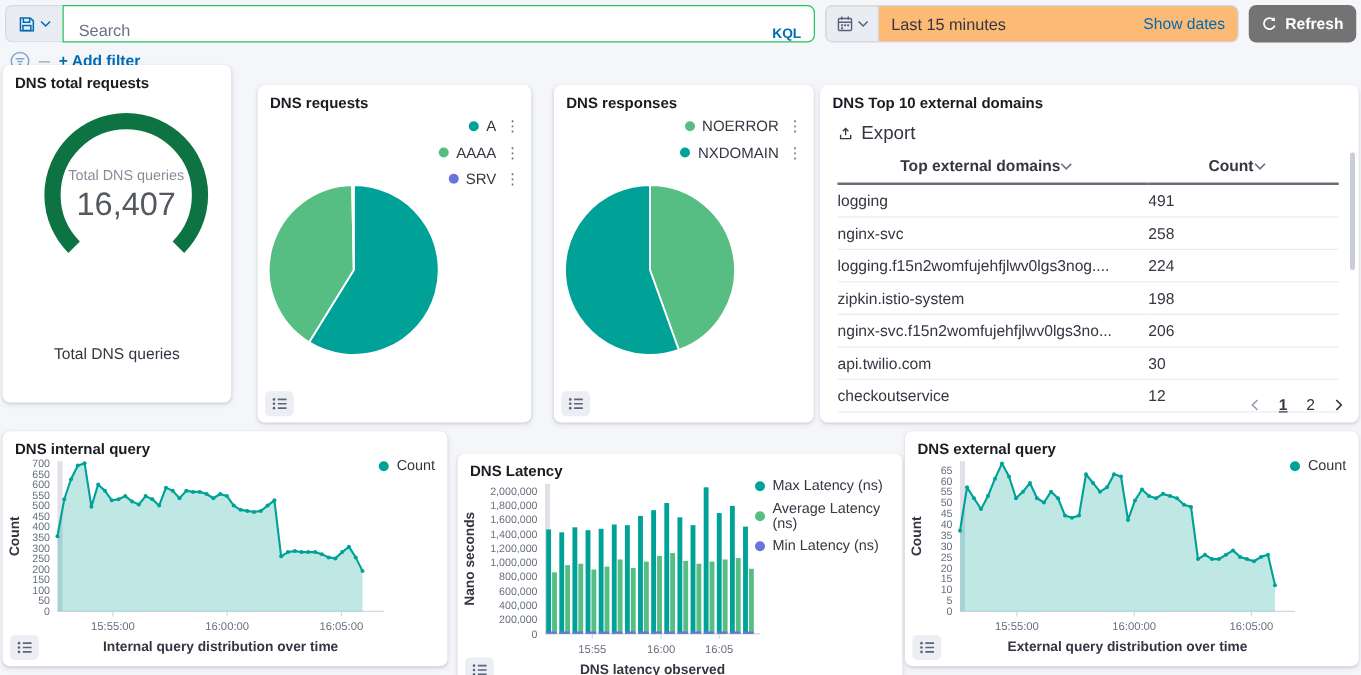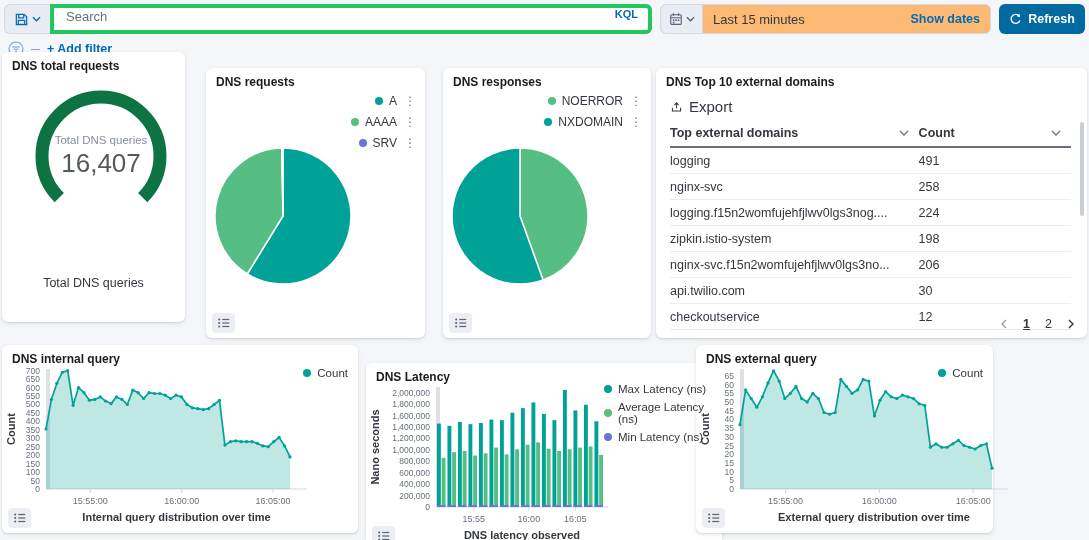--- a/index.html
+++ b/index.html
@@ -5,68 +5,68 @@
   html,body{margin:0;padding:0}
   body{
     width:1089px;height:540px;position:relative;overflow:hidden;
     background:#f4f6fa;font-family:"Liberation Sans",sans-serif;color:#343741;
   }
   
   .topbar{position:absolute;left:4px;top:4px;width:1081px;height:30px;display:flex;gap:8px}
   .search-group{flex:1;display:flex;min-width:0}
   .prepend-btn{width:46px;height:30px;background:#e9edf3;border:1px solid #d3dae6;border-right:0;
     border-radius:6px 0 0 6px;display:flex;align-items:center;justify-content:center;gap:3px;cursor:pointer;box-sizing:border-box}
-  .search-box{flex:1;display:flex;align-items:flex-start;background:#fff;border:4px solid #22c55e;
+  .search-box{flex:1;display:flex;align-items:flex-end;background:#fff;border:1px solid #22c55e;
     border-radius:0 6px 6px 0;padding:0 10px;box-sizing:border-box}
   .search-box input{border:0;outline:0;flex:1;font-size:13px;color:#343741;font-family:"Liberation Sans",sans-serif;background:transparent}
   .search-box input::placeholder{color:#69707d}
   .kql{color:#006BB4;font-weight:700;font-size:11px;margin-left:24px}
   .date-group{width:331px;display:flex;align-items:center;background:#fdba74;border:1px solid #d3dae6;
     border-radius:6px;overflow:hidden;box-sizing:border-box}
   .cal-btn{width:42px;height:100%;background:#e9edf3;border:0;border-right:1px solid #d3dae6;
     display:flex;align-items:center;justify-content:center;gap:3px;cursor:pointer}
   .time-range{flex:1;padding:0 10px;font-size:13px;color:#343741;cursor:pointer}
-  .show-dates{padding:0 10px;color:#006BB4;font-weight:700;font-size:12.5px;cursor:pointer;text-decoration:none}
-  .refresh-btn{width:86px;height:30px;background:#0369a1;border:0;border-radius:6px;color:#fff;
+  .show-dates{padding:0 10px;color:#006BB4;font-weight:400;font-size:12.5px;cursor:pointer;text-decoration:none}
+  .refresh-btn{width:86px;height:30px;background:#737373;border:0;border-radius:6px;color:#fff;
     font-weight:700;font-size:12.5px;display:flex;align-items:center;justify-content:center;gap:6px;cursor:pointer;
     font-family:"Liberation Sans",sans-serif}
   
   .filterbar{position:absolute;left:8px;top:40px;height:18px;display:flex;align-items:center;gap:7px}
   .dash{width:9px;height:1px;background:#98a2b3}
   .add-filter{color:#006BB4;font-weight:700;font-size:12.5px;cursor:pointer;text-decoration:none}
   
   .panel{position:absolute;background:#fff;border-radius:6px;
     box-shadow:0 1px 2px rgba(52,55,65,.14),0 2px 5px rgba(52,55,65,.07)}
   .panel-title{padding:7px 10px 0;font-size:12px;font-weight:700;color:#1a1c21;white-space:nowrap}
   .p1{left:2px;top:52px;width:183px;height:270px}
   .p2{left:206px;top:68px;width:219px;height:270px}
   .p3{left:443px;top:68px;width:208px;height:270px}
   .p4{left:656px;top:68px;width:431px;height:270px}
   .p5{left:2px;top:345px;width:356px;height:188px}
   .p6{left:366px;top:363px;width:356px;height:188px}
-  .p7{left:696px;top:345px;width:297px;height:188px}
+  .p7{left:724px;top:345px;width:363px;height:188px}
   .chart-host{position:absolute;left:0;right:0;top:16px;bottom:0}
   .pie-host{top:18px}
   .gauge-bottom-label{position:absolute;left:0;right:0;bottom:32px;text-align:center;font-size:12.5px;color:#343741}
   
   .pie-legend{position:absolute;top:26px;right:8px;display:flex;flex-direction:column;gap:7px;z-index:2}
   .legend-row{display:flex;align-items:center;justify-content:flex-end;gap:6px;font-size:12px;color:#343741;cursor:pointer}
   .dot{width:8px;height:8px;border-radius:50%;flex:0 0 auto}
   .menu-dots{color:#69707d;font-size:12px;width:14px;text-align:center;cursor:pointer;line-height:10px}
   .chart-legend{position:absolute;display:flex;flex-direction:column;gap:6px;z-index:2}
   .lg-p5{top:22px;right:10px}.lg-p6{top:20px;right:6px;width:112px}.lg-p7{top:22px;right:10px}
   .chart-legend .legend-row{justify-content:flex-start;font-size:11.5px}
   .legend-toggle{position:absolute;left:6px;bottom:5px;width:23px;height:20px;border-radius:4px;
     background:#eceef4;border:0;display:flex;align-items:center;justify-content:center;cursor:pointer;padding:0}
   
   .export-row{position:absolute;left:14px;top:30px;display:flex;gap:6px;align-items:center;font-size:15px;color:#343741;cursor:pointer}
   .table-wrap{position:absolute;left:14px;right:16px;top:52px}
   table{width:100%;border-collapse:collapse;font-size:12.5px;color:#343741;table-layout:fixed}
   th{text-align:left;font-weight:700;padding:6px 0;border-bottom:2px solid #696e78;cursor:pointer}
-  th .th-inner{display:flex;align-items:center;justify-content:space-between;padding-right:10px}
+  th .th-inner{display:flex;align-items:center;justify-content:center;padding-right:10px}
   td{padding:5.5px 0;border-bottom:1px solid #e9edf3;overflow:hidden;white-space:nowrap;text-overflow:ellipsis}
   .col1{width:62%}.col2{width:38%}
   .pagination{position:absolute;right:12px;bottom:7px;display:flex;gap:15px;align-items:center;font-size:12.5px}
   .page-btn{cursor:pointer;color:#343741}
   .page-active{font-weight:700;text-decoration:underline}
   .scrollbar{position:absolute;right:3px;top:54px;width:4px;height:94px;border-radius:2px;background:#c9cdd6}
   svg{display:block}
   text{font-family:"Liberation Sans",sans-serif}
 </style>
 </head>

